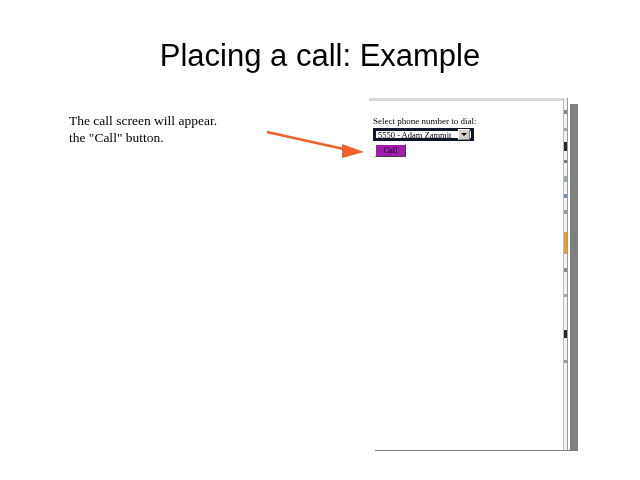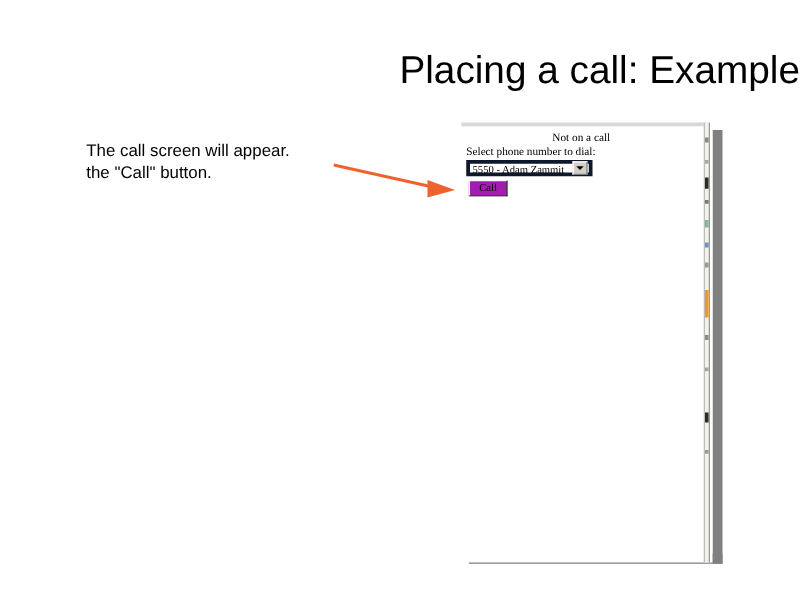--- a/index.html
+++ b/index.html
@@ -14,21 +14,21 @@
     overflow: hidden;
     position: relative;
   }
 
   
   #slide-title {
     position: absolute;
     left: 0;
     top: 38px;
     width: 640px;
-    text-align: right;
+    text-align: center;
     font-family: "Liberation Sans", sans-serif;
     font-size: 31px;
     font-weight: 400;
     color: #000000;
     letter-spacing: 0px;
     white-space: nowrap;
   }
 
   
   #slide-body {
@@ -37,20 +37,21 @@
     top: 112px;
     width: 200px;
     font-family: "Liberation Sans", sans-serif;
     font-size: 13.5px;
     line-height: 17px;
     color: #000000;
   }
   #slide-body .line {
     display: block;
     white-space: nowrap;
+    font-family: Liberation Serif, serif;
   }
 
   
   #arrow-annotation {
     position: absolute;
     left: 262px;
     top: 124px;
     width: 106px;
     height: 38px;
     pointer-events: none;
@@ -224,21 +225,20 @@
 </div>
 
 <div id="panel-shadow-right"></div>
 <div id="panel-shadow-bottom"></div>
 
 <div id="screenshot-panel">
 
   <div id="panel-left-edge"></div>
   <div id="panel-top-rule"></div>
 
-  <div id="call-status">Not on a call</div>
 
   <div id="dial-label">Select phone number to dial:</div>
 
   <div id="phone-select">
     <span id="phone-select-value">5550 - Adam Zammit</span>
     <span id="phone-select-arrow">
       <span class="caret"></span>
     </span>
   </div>
 

